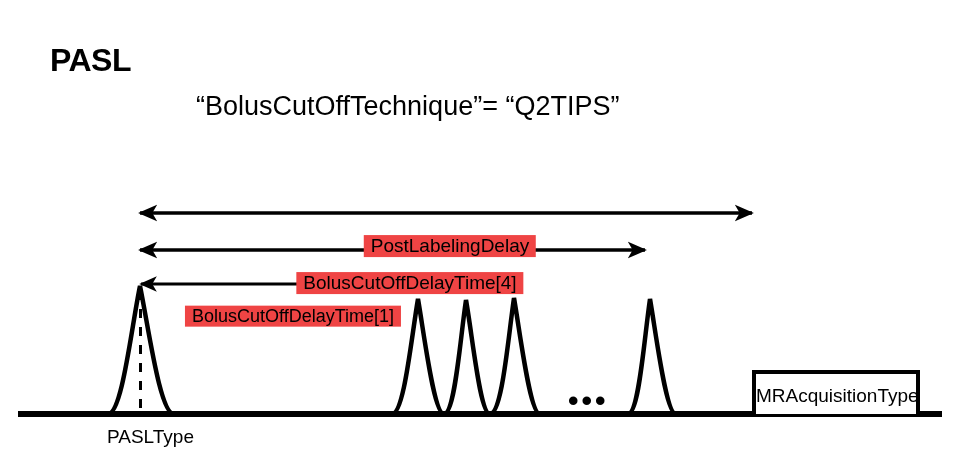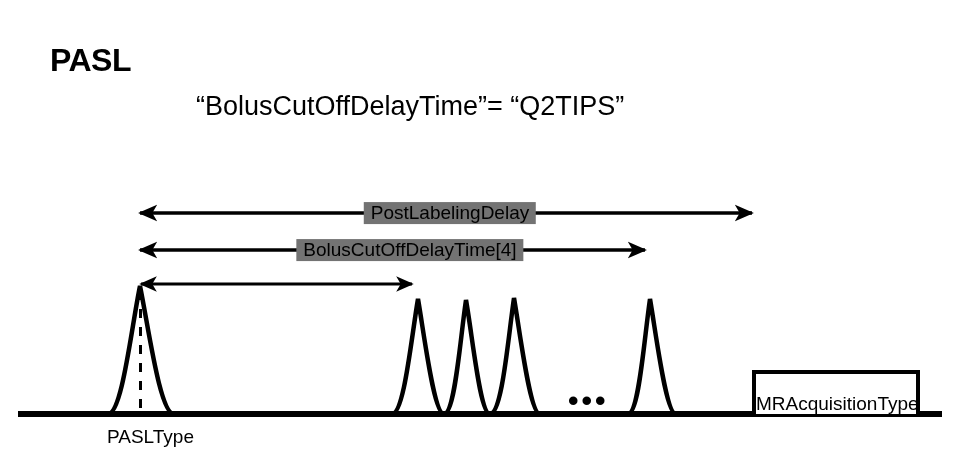--- a/index.html
+++ b/index.html
@@ -43,26 +43,27 @@
     top: 50px;
     font-size: 27px;
   }
   #bolus-technique-line {
     left: 196px;
     top: 93px;
     font-size: 27px;
   }
   .arrow-label {
     position: absolute;
-    background: #737373;
+    background: #ef4444;
     font-size: 19px;
     padding: 0 7px;
     transform: translate(-50%, -50%);
     white-space: nowrap;
     line-height: 1.15;
+    margin-top: 33px;
   }
   #label-pld { left: 450px; top: 213px; }
   #label-bcodt2 { left: 410px; top: 250px; }
   #label-bcodt1 {
     left: 293px;
     top: 283px;
     font-size: 18px;
   }
   #pasltype-label {
     left: 107px;
@@ -82,21 +83,20 @@
     background: #ffffff;
   }
   #mracq-label {
     position: absolute;
     left: 0;
     right: 0;
     top: 11px;
     text-align: right;
     font-size: 19px;
     white-space: nowrap;
-    margin-top: 8px;
   }
   #ellipsis-dots {
     left: 568px;
     top: 386px;
     font-size: 30px;
     font-weight: bold;
     letter-spacing: 3px;
   }
 </style>
 </head>
@@ -131,26 +131,27 @@
       <path d="M 490 414 C 502 414 508 339 514 298 C 521 339 530 414 540 414" fill="none" stroke="#000000" stroke-width="4.5" stroke-linecap="round"></path>
       <path d="M 628 414 C 639 414 644 340 650 299 C 657 340 666 414 676 414" fill="none" stroke="#000000" stroke-width="4.5" stroke-linecap="round"></path>
     </g>
 
     <line id="baseline" x1="18" y1="414" x2="942" y2="414" stroke="#000000" stroke-width="6"></line>
   </svg>
 
   <div class="txt" id="pasl-title">PASL</div>
 
 
-  <div class="txt" id="bolus-technique-line">“BolusCutOffDelayTime”= “Q2TIPS”</div>
+  <div class="txt" id="bolus-technique-line">“BolusCutOffTechnique”= “Q2TIPS”</div>
 
   <div class="arrow-label" id="label-pld">PostLabelingDelay</div>
 
   <div class="arrow-label" id="label-bcodt2">BolusCutOffDelayTime[4]</div>
 
+  <div class="arrow-label" id="label-bcodt1">BolusCutOffDelayTime[1]</div>
 
   <div class="txt" id="pasltype-label">PASLType</div>
 
   <div class="txt" id="ellipsis-dots">•••</div>
 
   <div id="mracq-box">
     <div id="mracq-label">MRAcquisitionType</div>
   </div>
 
 </div>

